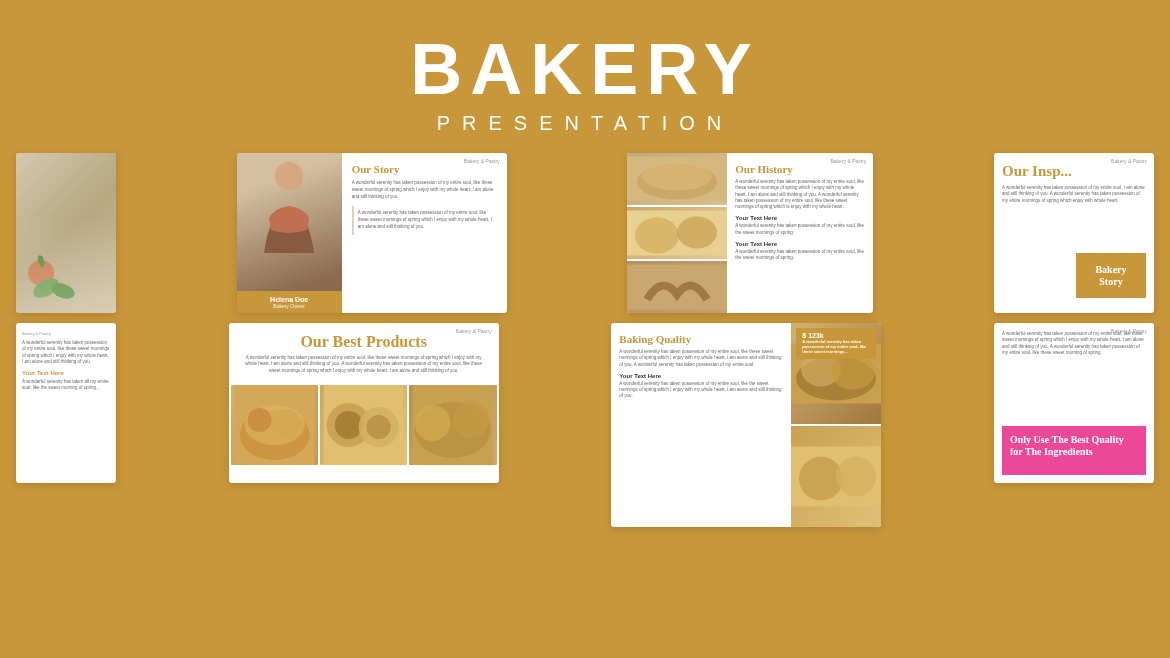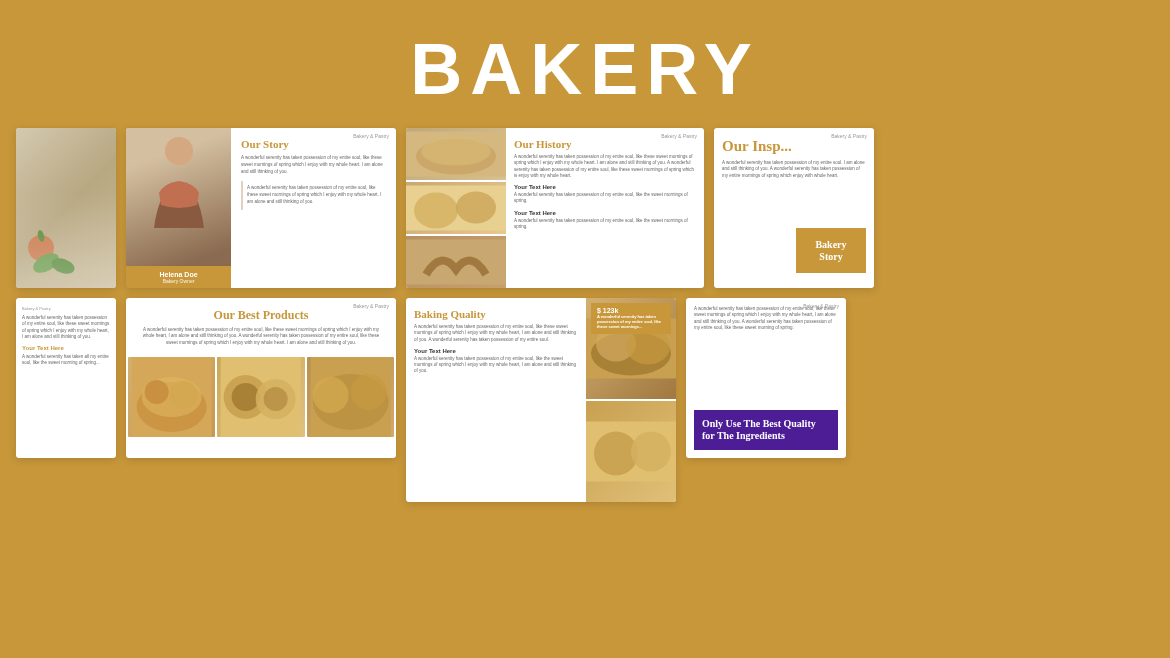--- a/index.html
+++ b/index.html
@@ -35,21 +35,21 @@
       letter-spacing: 12px;
       text-transform: uppercase;
       margin-top: 2px;
       font-family: Arial, sans-serif;
     }
 
     .slides-row {
       display: flex;
       flex-direction: row;
       gap: 10px;
-      justify-content: flex-start;
+      justify-content: space-between;
       margin: 0 8px;
     }
 
     
     .slide {
       background: #fff;
       border-radius: 3px;
       overflow: hidden;
       position: relative;
       box-shadow: 0 2px 8px rgba(0,0,0,0.15);
@@ -156,21 +156,21 @@
     }
 
     .story-text-box {
       margin-top: 6px;
       padding: 4px;
       border-left: 2px solid #e0d0c0;
     }
 
     
     .slide-history {
-      width: 298px;
+      width: 246px;
       height: 160px;
       display: flex;
       flex-direction: row;
     }
 
     .slide-history .photos-left {
       width: 100px;
       flex-shrink: 0;
       display: flex;
       flex-direction: column;
@@ -311,21 +311,21 @@
     .slide-products {
       width: 270px;
       height: 160px;
     }
 
     .products-header {
       padding: 10px 12px 5px;
     }
 
     .products-title {
-      font-size: 12px;
+      font-size: 16px;
       font-weight: 700;
       color: #C8973A;
       text-align: center;
       font-family: Georgia, serif;
       margin-bottom: 4px;
     }
 
     .products-desc {
       font-size: 4.5px;
       color: #666;
@@ -444,23 +444,23 @@
       line-height: 1.4;
       font-family: Arial, sans-serif;
       margin-bottom: 6px;
     }
 
     .pr2-bottom-badge {
       position: absolute;
       bottom: 8px;
       left: 8px;
       right: 8px;
-      background: #4c1d95;
+      background: #ec4899;
       color: #fff;
-      padding: 8px 8px 8px;
+      padding: 8px 8px 17px;
     }
 
     .pr2-badge-title {
       font-size: 10px;
       font-weight: 900;
       font-family: Georgia, serif;
       line-height: 1.2;
     }
 
     
@@ -476,20 +476,21 @@
       flex-direction: row;
       gap: 10px;
       align-items: flex-start;
     }
   </style>
 </head>
 <body>
 
 <div class="header">
   <div class="header-title">BAKERY</div>
+  <div class="header-subtitle">PRESENTATION</div>
 </div>
 
 <div class="main-layout">
 
   <div class="slides-row">
 
     <div class="slide slide-partial-left">
       <div class="img-bg">
 
         <svg style="position:absolute;bottom:25px;left:8px;" width="35" height="35" viewBox="0 0 35 35">

